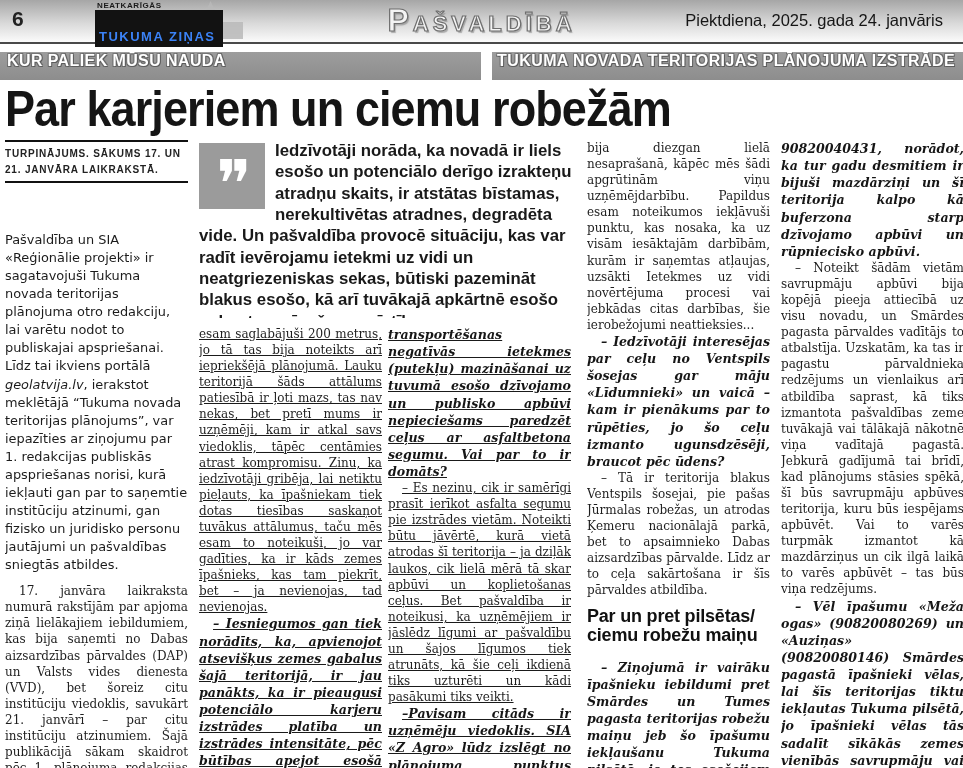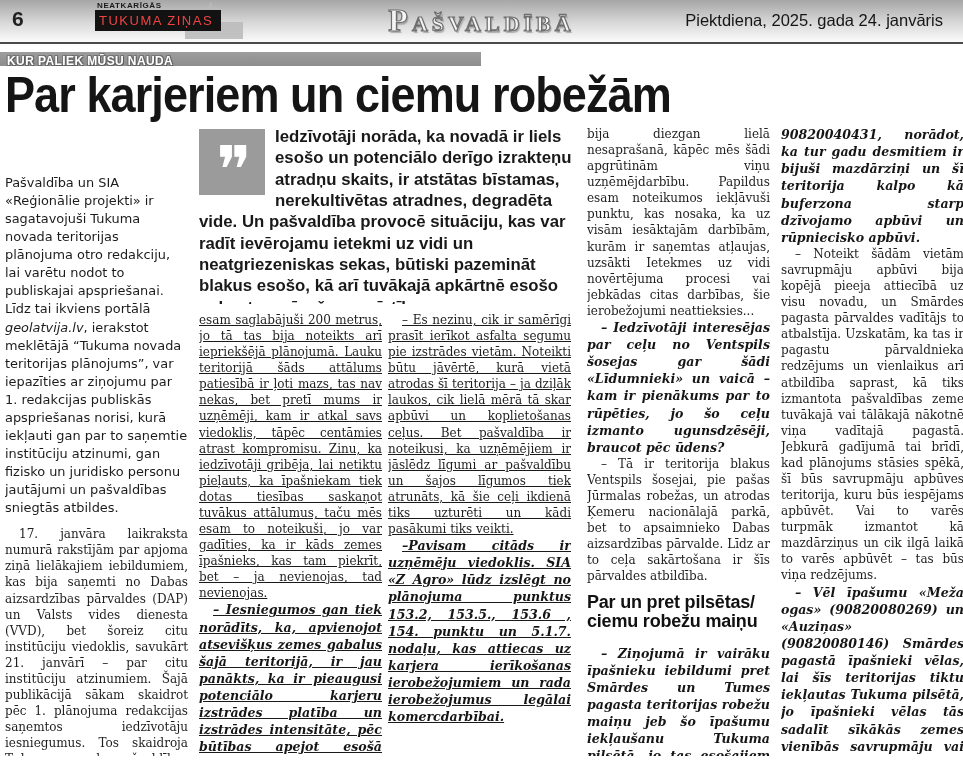--- a/index.html
+++ b/index.html
@@ -20,38 +20,38 @@
   .logo .church{
     position:absolute; right:2px; top:0; width:58px; height:38px; background:#b9b9b9;
     clip-path:polygon(0 100%,0 55%,28% 55%,38% 20%,44% 0,50% 20%,60% 55%,100% 55%,100% 100%);
     opacity:.85;
   }
   .logo .logo-top{
     position:relative; font-size:8px; font-weight:bold; letter-spacing:.6px;
     color:#1a1a1a; text-transform:uppercase; padding-left:2px; font-variant:small-caps;
   }
   .logo .logo-main{
-    position:relative; background:#121212; color:#ef4444; font-weight:normal; font-size:13px;
-    letter-spacing:1.5px; padding:3px 8px 3px 4px; display:inline-block; text-transform:uppercase;
+    position:relative; background:#121212; color:#3b82f6; font-weight:bold; font-size:13px;
+    letter-spacing:1.5px; padding:19px 8px 3px 4px; display:inline-block; text-transform:uppercase;
   }
   .masthead{
     position:absolute; left:50%; top:2px; transform:translateX(-50%);
-    font-family:Liberation Serif, serif; font-weight:bold; font-size:32px;
+    font-family:Liberation Sans, sans-serif; font-weight:bold; font-size:32px;
     letter-spacing:4px; font-variant:small-caps; color:#f4f4f4;
     -webkit-text-stroke:1.2px #6e6e6e; text-shadow:1.5px 1.5px 1px rgba(120,120,120,.55);
     white-space:nowrap;
   }
   .date{ position:absolute; right:20px; top:11px; font-size:16.5px; color:#161616; }
 
   
   .bars{ display:flex; gap:11px; margin-top:8px; }
   .bar{
-    height:14px; line-height:18px;
+    height:28px; line-height:18px;
     background:linear-gradient(180deg,#9d9d9d,#8d8d8d);
-    color:#fff; font-weight:bold; font-size:12px; letter-spacing:.4px;
+    color:#fff; font-weight:bold; font-size:16px; letter-spacing:.4px;
     text-shadow:1px 1px 0 #5c5c5c, -1px -1px 0 #777, 1px -1px 0 #6a6a6a, -1px 1px 0 #6a6a6a;
     white-space:nowrap; overflow:hidden;
   }
   .bar-left{ width:481px; padding-left:7px; }
   .bar-right{ flex:1; text-align:right; padding-right:8px; }
 
   
   .headline{
     font-size:50px; font-weight:bold; letter-spacing:-1px; line-height:1.02;
     margin:4px 0 3px 5px; transform:scaleX(.9); transform-origin:left center;
@@ -113,56 +113,59 @@
     <div class="church"></div>
     <div class="logo-top">Neatkarīgās</div>
     <div class="logo-main">TUKUMA ZIŅAS</div>
   </div>
   <div class="masthead">Pašvaldībā</div>
   <div class="date">Piektdiena, 2025. gada 24. janvāris</div>
 </div>
 
 <div class="bars">
   <div class="bar bar-left">KUR PALIEK MŪSU NAUDA</div>
+  <div class="bar bar-right">TUKUMA NOVADA TERITORIJAS PLĀNOJUMA IZSTRĀDE</div>
 </div>
 
 <h1 class="headline">Par karjeriem un ciemu robežām</h1>
 
 <div class="cols">
 
   <div class="col">
+    <div class="kicker">TURPINĀJUMS. SĀKUMS 17. UN 21. JANVĀRA LAIKRAKSTĀ.</div>
     <p class="lead"><span>Pašvaldība un SIA «Reģionālie projekti» ir sagatavojuši Tukuma novada teritorijas plānojuma otro redakciju, lai varētu nodot to publiskajai apspriešanai. Līdz tai ikviens portālā </span><span class="em">geolatvija.lv</span><span>, ierakstot meklētājā “Tukuma novada teritorijas plānojums”, var iepazīties ar ziņojumu par 1. redakcijas publiskās apspriešanas norisi, kurā iekļauti gan par to saņemtie institūciju atzinumi, gan fizisko un juridisko personu jautājumi un pašvaldības sniegtās atbildes.</span></p>
     <p class="serif ind"><span>17. janvāra laikraksta numurā rakstījām par apjoma ziņā lielākajiem iebildumiem, kas bija saņemti no Dabas aizsardzības pārvaldes (DAP) un Valsts vides dienesta (VVD), bet šoreiz citu institūciju viedoklis, savukārt 21. janvārī – par citu institūciju atzinumiem. Šajā publikācijā sākam skaidrot pēc 1. plānojuma redakcijas saņemtos iedzīvotāju iesniegumus. Tos skaidroja Tukuma novada pašvaldības teritorijas plānotāja </span></p>
 
   </div>
 
   <div class="col-23">
     <div class="pull-quote">
       <div class="q-box">
         <span class="q-glyph">❞</span>
       </div>
       <div class="q-text">Iedzīvotāji norāda, ka novadā ir liels esošo un potenciālo derīgo izrakteņu atradņu skaits, ir atstātas bīstamas, nerekultivētas atradnes, degradēta vide. Un pašvaldība provocē situāciju, kas var radīt ievērojamu ietekmi uz vidi un neatgriezeniskas sekas, būtiski pazemināt blakus esošo, kā arī tuvākajā apkārtnē esošo nekustamo īpašumu vērtību...</div>
     </div>
     <div class="under-quote">
       <div class="col">
         <p class="serif noind">esam saglabājuši 200 metrus, jo tā tas bija noteikts arī iepriekšējā plānojumā. Lauku teritorijā šāds attālums patiesībā ir ļoti mazs, tas nav nekas, bet pretī mums ir uzņēmēji, kam ir atkal savs viedoklis, tāpēc centāmies atrast kompromisu. Zinu, ka iedzīvotāji gribēja, lai netiktu pieļauts, ka īpašniekam tiek dotas tiesības saskaņot tuvākus attālumus, taču mēs esam to noteikuši, jo var gadīties, ka ir kāds zemes īpašnieks, kas tam piekrīt, bet – ja nevienojas, tad nevienojas.</p>
         <p class="bi">– Iesniegumos gan tiek norādīts, ka, apvienojot atsevišķus zemes gabalus šajā teritorijā, ir jau panākts, ka ir pieaugusi potenciālo karjeru izstrādes platība un izstrādes intensitāte, pēc būtības apejot esošā teritorijas plānojuma ierobežojumus. Tas paver iespēju degradēt vairāk lauksaimniecības zemes un pasliktināt apkārtējo viensētu iedzīvotāju dzīves kvalitāti.</p>
 
       </div>
       <div class="col">
+        <p class="bi noind">transportēšanas negatīvās ietekmes (putekļu) mazināšanai uz tuvumā esošo dzīvojamo un publisko apbūvi nepieciešams paredzēt ceļus ar asfaltbetona segumu. Vai par to ir domāts?</p>
         <p class="serif ind">– Es nezinu, cik ir samērīgi prasīt ierīkot asfalta segumu pie izstrādes vietām. Noteikti būtu jāvērtē, kurā vietā atrodas šī teritorija – ja dziļāk laukos, cik lielā mērā tā skar apbūvi un koplietošanas ceļus. Bet pašvaldība ir noteikusi, ka uzņēmējiem ir jāslēdz līgumi ar pašvaldību un šajos līgumos tiek atrunāts, kā šie ceļi ikdienā tiks uzturēti un kādi pasākumi tiks veikti.</p>
         <p class="bi">–Pavisam citāds ir uzņēmēju viedoklis. SIA «Z Agro» lūdz izslēgt no plānojuma punktus 153.2, 153.5., 153.6 , 154. punktu un 5.1.7. nodaļu, kas attiecas uz karjera ierīkošanas ierobežojumiem un rada ierobežojumus legālai komercdarbībai.</p>
 
       </div>
     </div>
   </div>
 
   <div class="col">
     <p class="serif noind">bija diezgan lielā nesaprašanā, kāpēc mēs šādi apgrūtinām viņu uzņēmējdarbību. Papildus esam noteikumos iekļāvuši punktu, kas nosaka, ka uz visām iesāktajām darbībām, kurām ir saņemtas atļaujas, uzsākti Ietekmes uz vidi novērtējuma procesi vai jebkādas citas darbības, šie ierobežojumi neattieksies...</p>
-    <p class="bi">– Iedzīvotāji interesējas par ceļu no Ventspils šosejas gar šādi «Līdumnieki» un vaicā – kam ir pienākums par to rūpēties, jo šo ceļu izmanto ugunsdzēsēji, braucot pēc ūdens?</p>
+    <p class="bi">– Iedzīvotāji interesējas par ceļu no Ventspils šosejas gar māju «Līdumnieki» un vaicā – kam ir pienākums par to rūpēties, jo šo ceļu izmanto ugunsdzēsēji, braucot pēc ūdens?</p>
     <p class="serif ind">– Tā ir teritorija blakus Ventspils šosejai, pie pašas Jūrmalas robežas, un atrodas Ķemeru nacionālajā parkā, bet to apsaimnieko Dabas aizsardzības pārvalde. Līdz ar to ceļa sakārtošana ir šīs pārvaldes atbildība.</p>
     <h2 class="subhead">Par un pret pilsētas/ ciemu robežu maiņu</h2>
     <p class="bi">– Ziņojumā ir vairāku īpašnieku iebildumi pret Smārdes un Tumes pagasta teritorijas robežu maiņu jeb šo īpašumu iekļaušanu Tukuma pilsētā, jo tas esošajiem īpašumiem, kas šobrīd atrodas Smārdes un Tumes pagastā, palielinās nekustamā īpašuma nodokli vairākas reizes.</p>
 
   </div>
 
   <div class="col">
     <p class="bi noind">90820040431, norādot, ka tur gadu desmitiem ir bijuši mazdārziņi un šī teritorija kalpo kā buferzona starp dzīvojamo apbūvi un rūpniecisko apbūvi.</p>
     <p class="serif ind">– Noteikt šādām vietām savrupmāju apbūvi bija kopējā pieeja attiecībā uz visu novadu, un Smārdes pagasta pārvaldes vadītājs to atbalstīja. Uzskatām, ka tas ir pagastu pārvaldnieka redzējums un vienlaikus arī atbildība saprast, kā tiks izmantota pašvaldības zeme tuvākajā vai tālākajā nākotnē viņa vadītajā pagastā. Jebkurā gadījumā tai brīdī, kad plānojums stāsies spēkā, šī būs savrupmāju apbūves teritorija, kuru būs iespējams apbūvēt. Vai to varēs turpmāk izmantot kā mazdārziņus un cik ilgā laikā to varēs apbūvēt – tas būs viņa redzējums.</p>
     <p class="bi">– Vēl īpašumu «Meža ogas» (90820080269) un «Auziņas» (90820080146) Smārdes pagastā īpašnieki vēlas, lai šīs teritorijas tiktu iekļautas Tukuma pilsētā, jo īpašnieki vēlas tās sadalīt sīkākās zemes vienībās savrupmāju vai mazstāvu dzīvojamajai apbūvei.</p>

